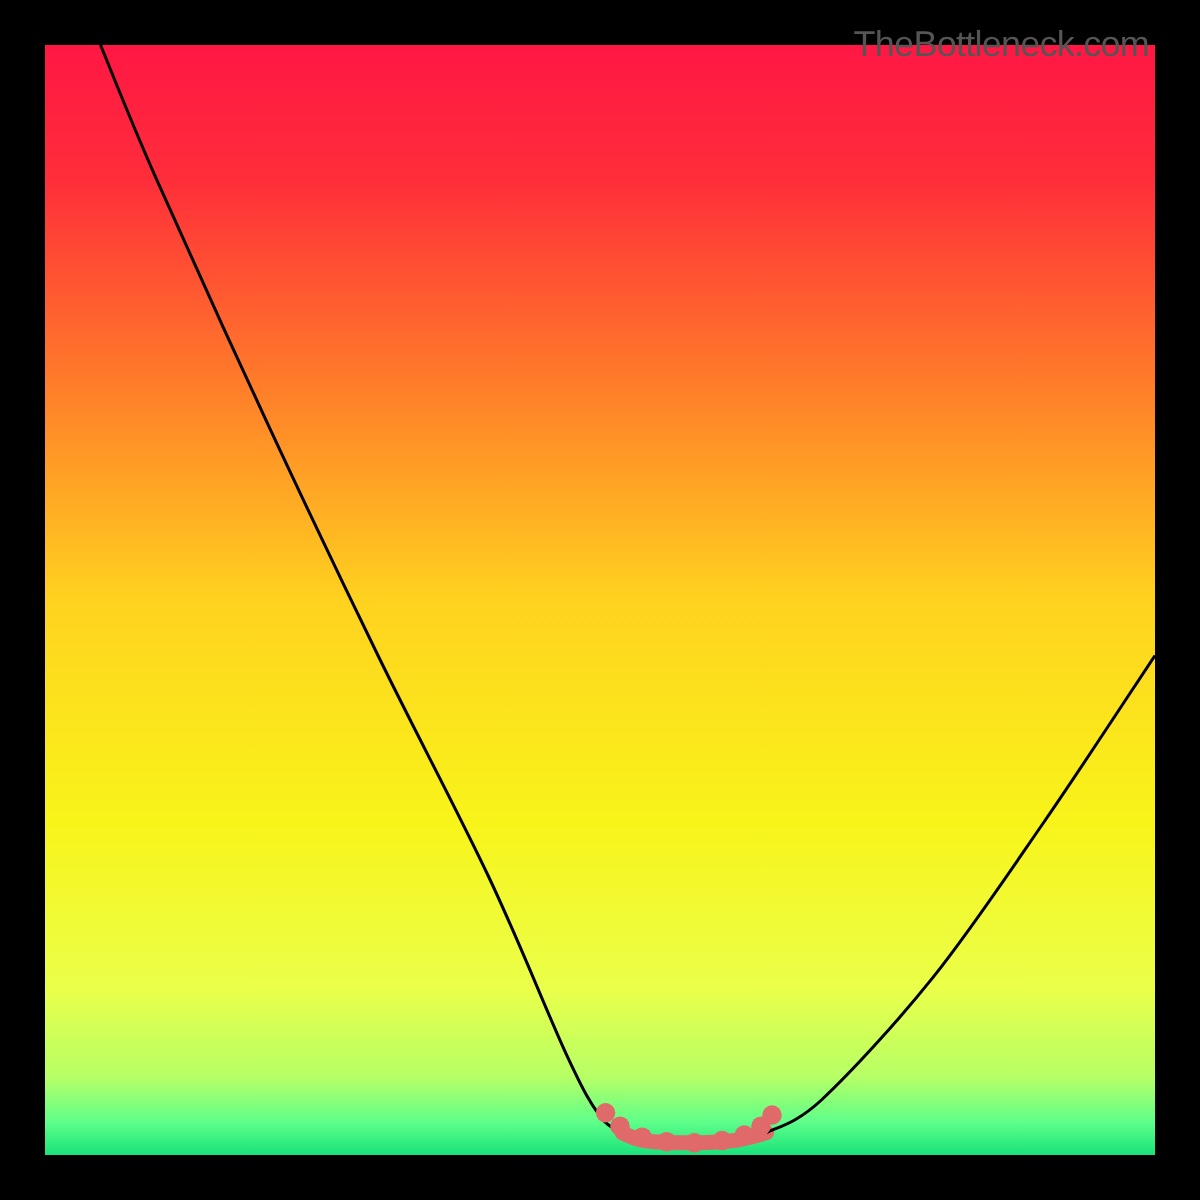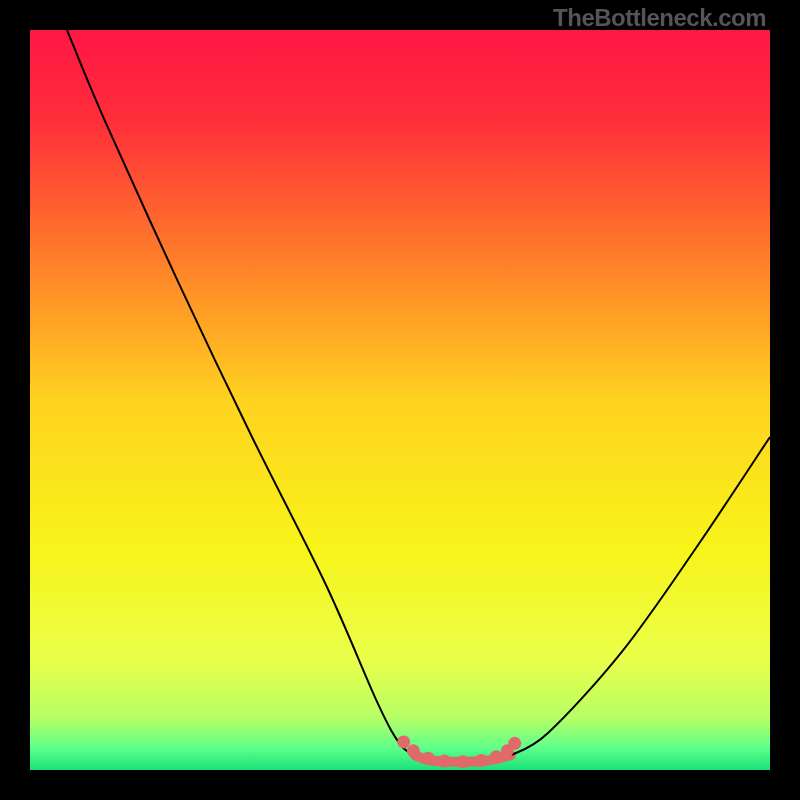--- a/index.html
+++ b/index.html
@@ -29,25 +29,25 @@
   }
   .gradient {
     position: absolute;
     left: 0;
     top: 0;
     width: 100%;
     height: 100%;
   }
   .watermark {
     position: absolute;
-    top: 4px;
+    top: 16px;
     right: 34px;
     color: #555;
     font-size: 24px;
-    font-weight: 700;
+    font-weight: 400;
     letter-spacing: -0.5px;
     margin-left: 45px;
   }
   svg.curves {
     position: absolute;
     left: 0;
     top: 0;
     width: 100%;
     height: 100%;
   }

